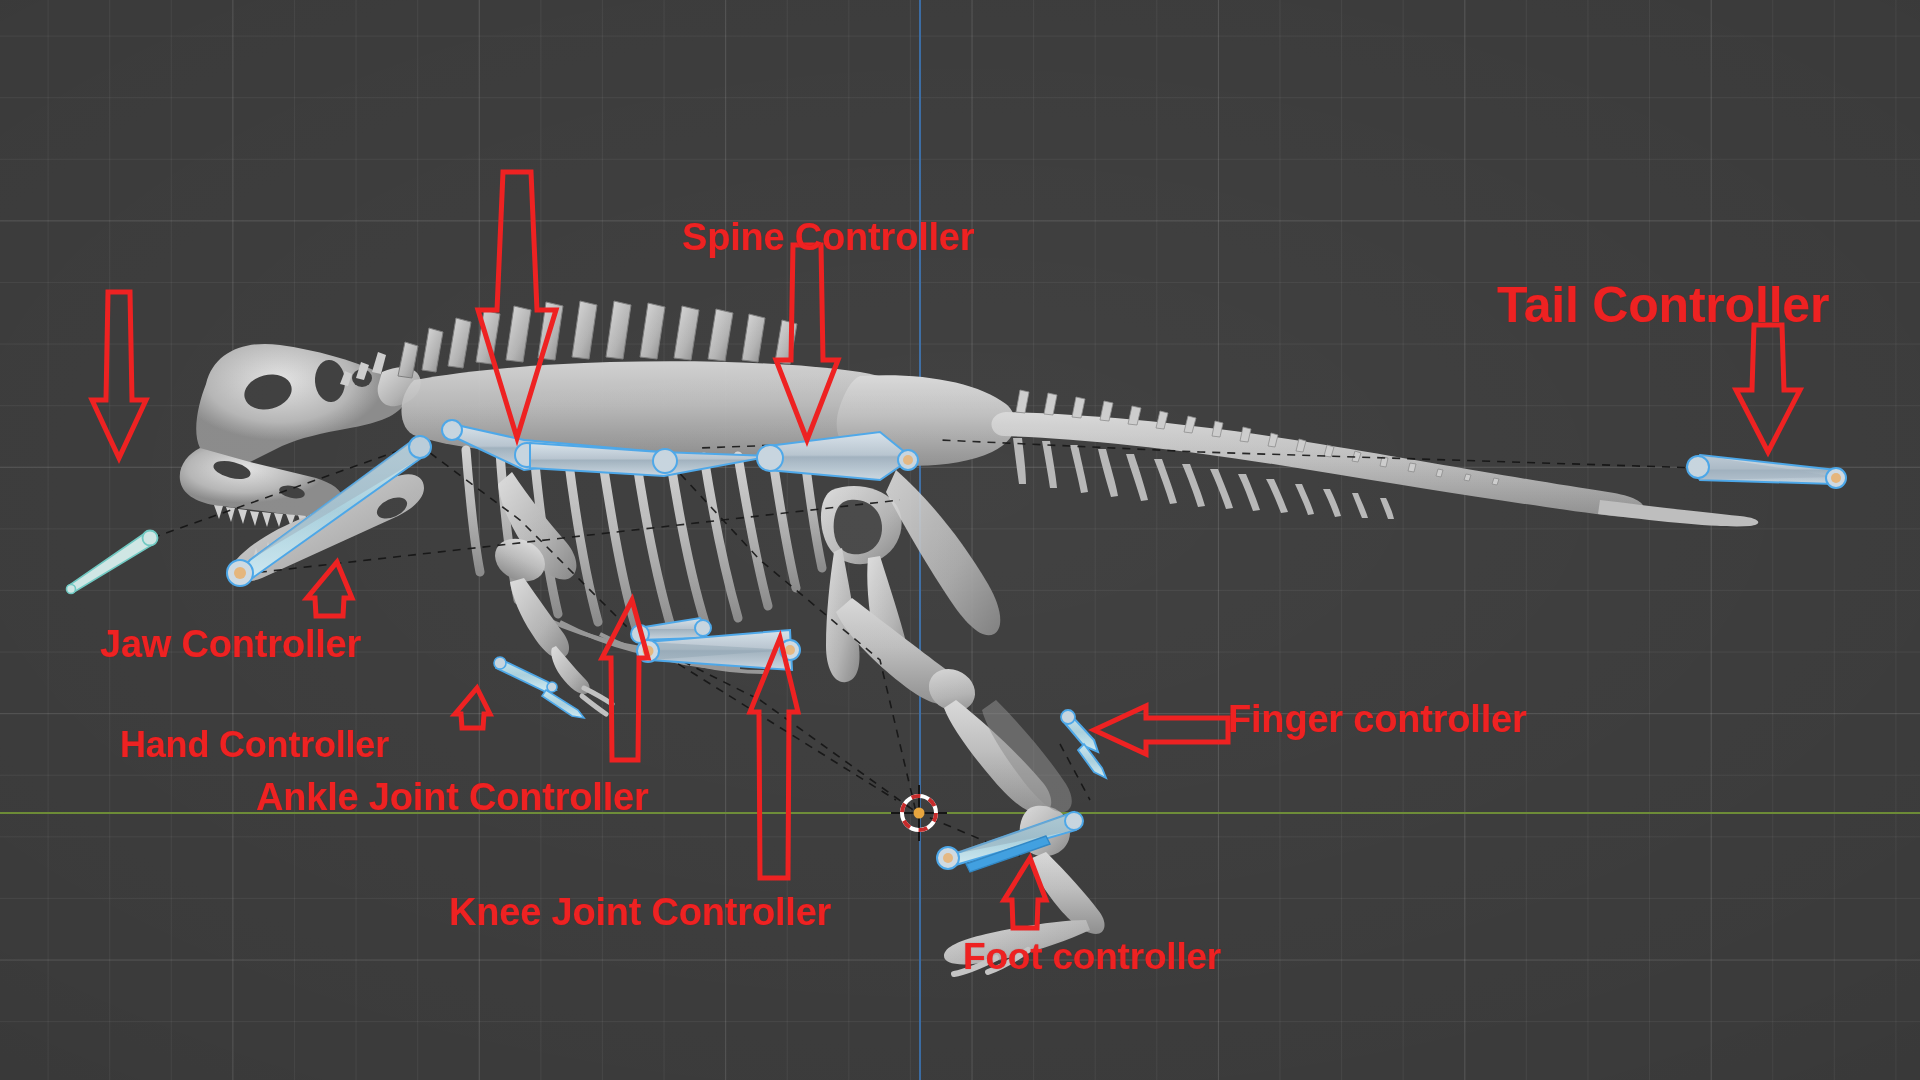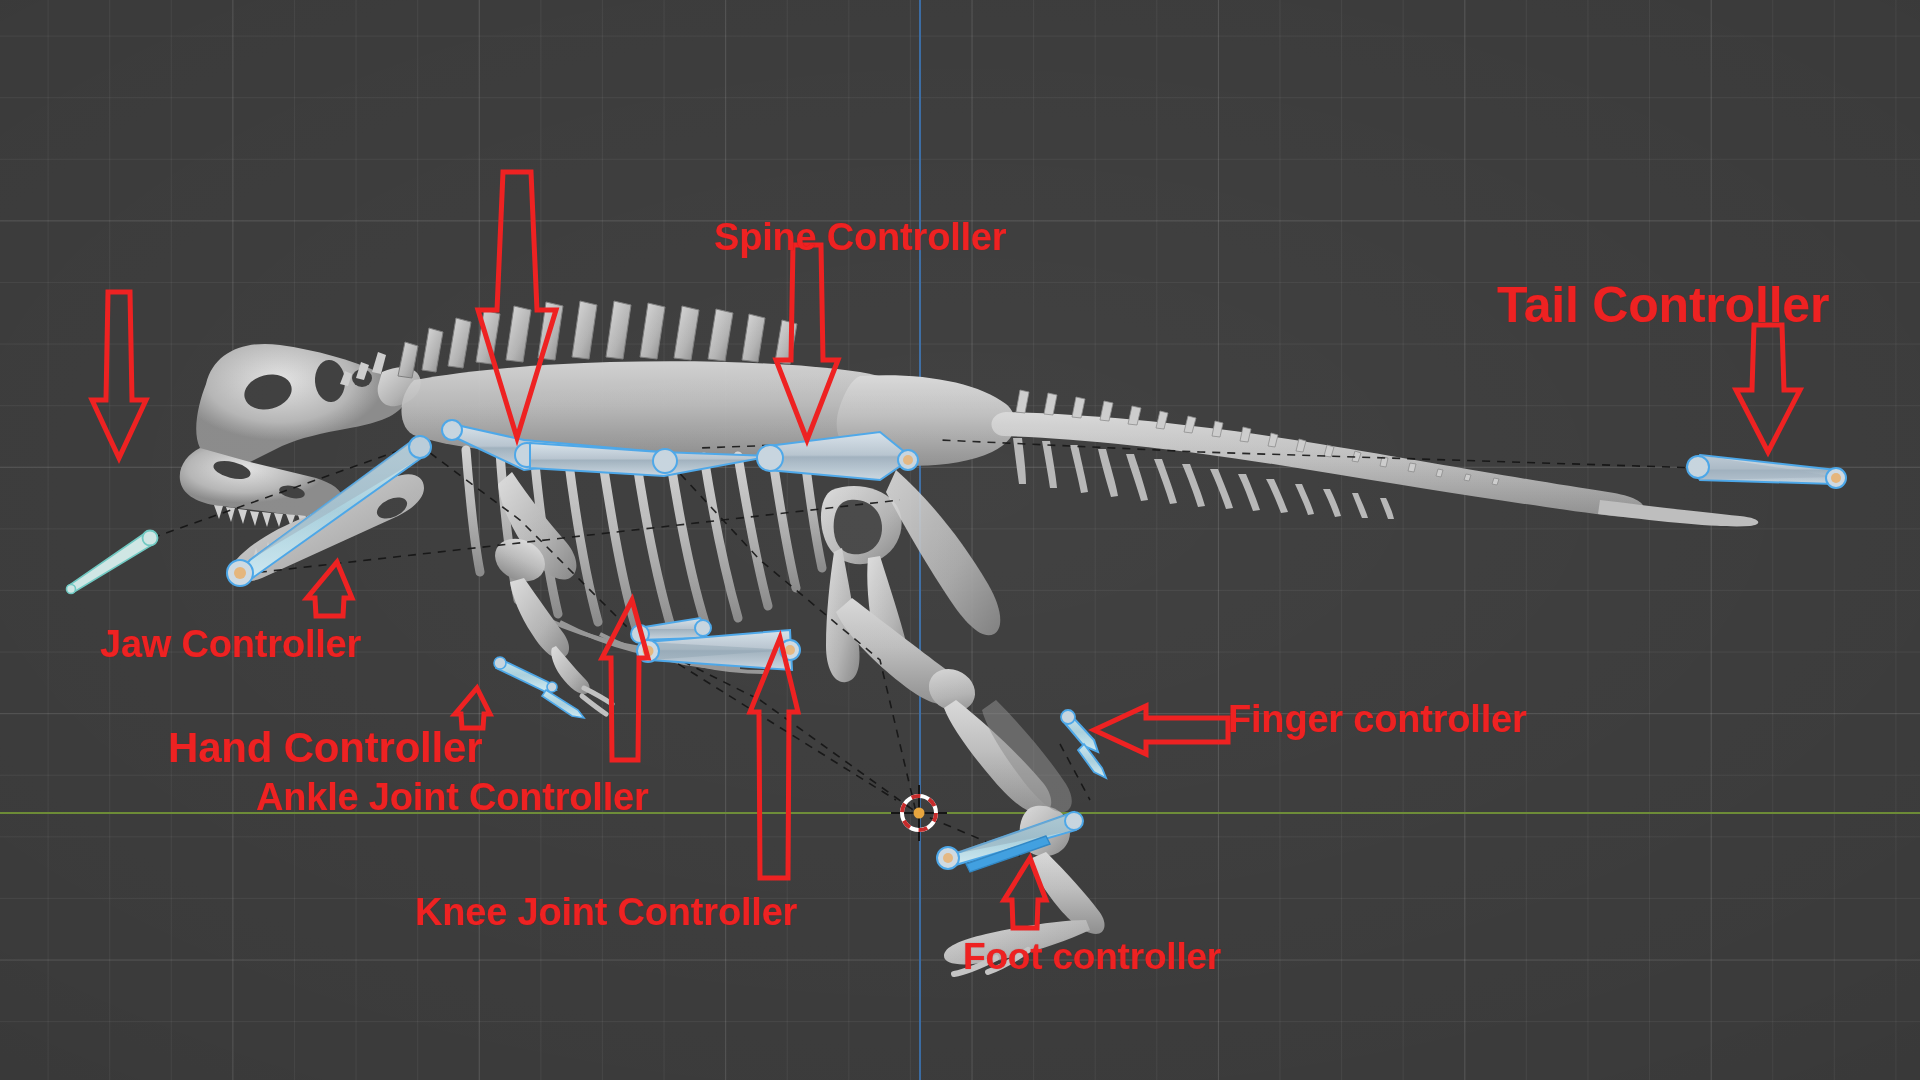--- a/index.html
+++ b/index.html
@@ -428,29 +428,29 @@
       <path d="M780,638 L798,712 L789,712 L788,878 L760,878 L759,712 L750,712 Z"></path>
 
       <path d="M1094,730 L1146,706 L1146,718 L1228,718 L1228,742 L1146,742 L1146,754 Z"></path>
 
       <path d="M1030,858 L1046,900 L1038,900 L1037,928 L1013,928 L1012,900 L1004,900 Z"></path>
     </g>
   </svg>
 
 
 
-  <div class="anno" style="left:682px;top:218px;font-size:38px;margin-left:32px;">Spine Controller</div>
+  <div class="anno" style="left:682px;top:218px;font-size:38px;">Spine Controller</div>
 
   <div class="anno" style="left:1497px;top:280px;font-size:50px;">Tail Controller</div>
 
   <div class="anno" style="left:100px;top:625px;font-size:38px;">Jaw Controller</div>
 
-  <div class="anno" style="left:120px;top:727px;font-size:42px;margin-left:48px;">Hand Controller</div>
+  <div class="anno" style="left:120px;top:727px;font-size:36px;">Hand Controller</div>
 
   <div class="anno" style="left:256px;top:778px;font-size:38px;">Ankle Joint Controller</div>
 
-  <div class="anno" style="left:415px;top:893px;font-size:38px;">Knee Joint Controller</div>
+  <div class="anno" style="left:449px;top:893px;font-size:38px;">Knee Joint Controller</div>
 
   <div class="anno" style="left:1228px;top:700px;font-size:38px;">Finger controller</div>
 
   <div class="anno" style="left:963px;top:938px;font-size:37px;">Foot controller</div>
 
 </div>
 
 </body></html>

